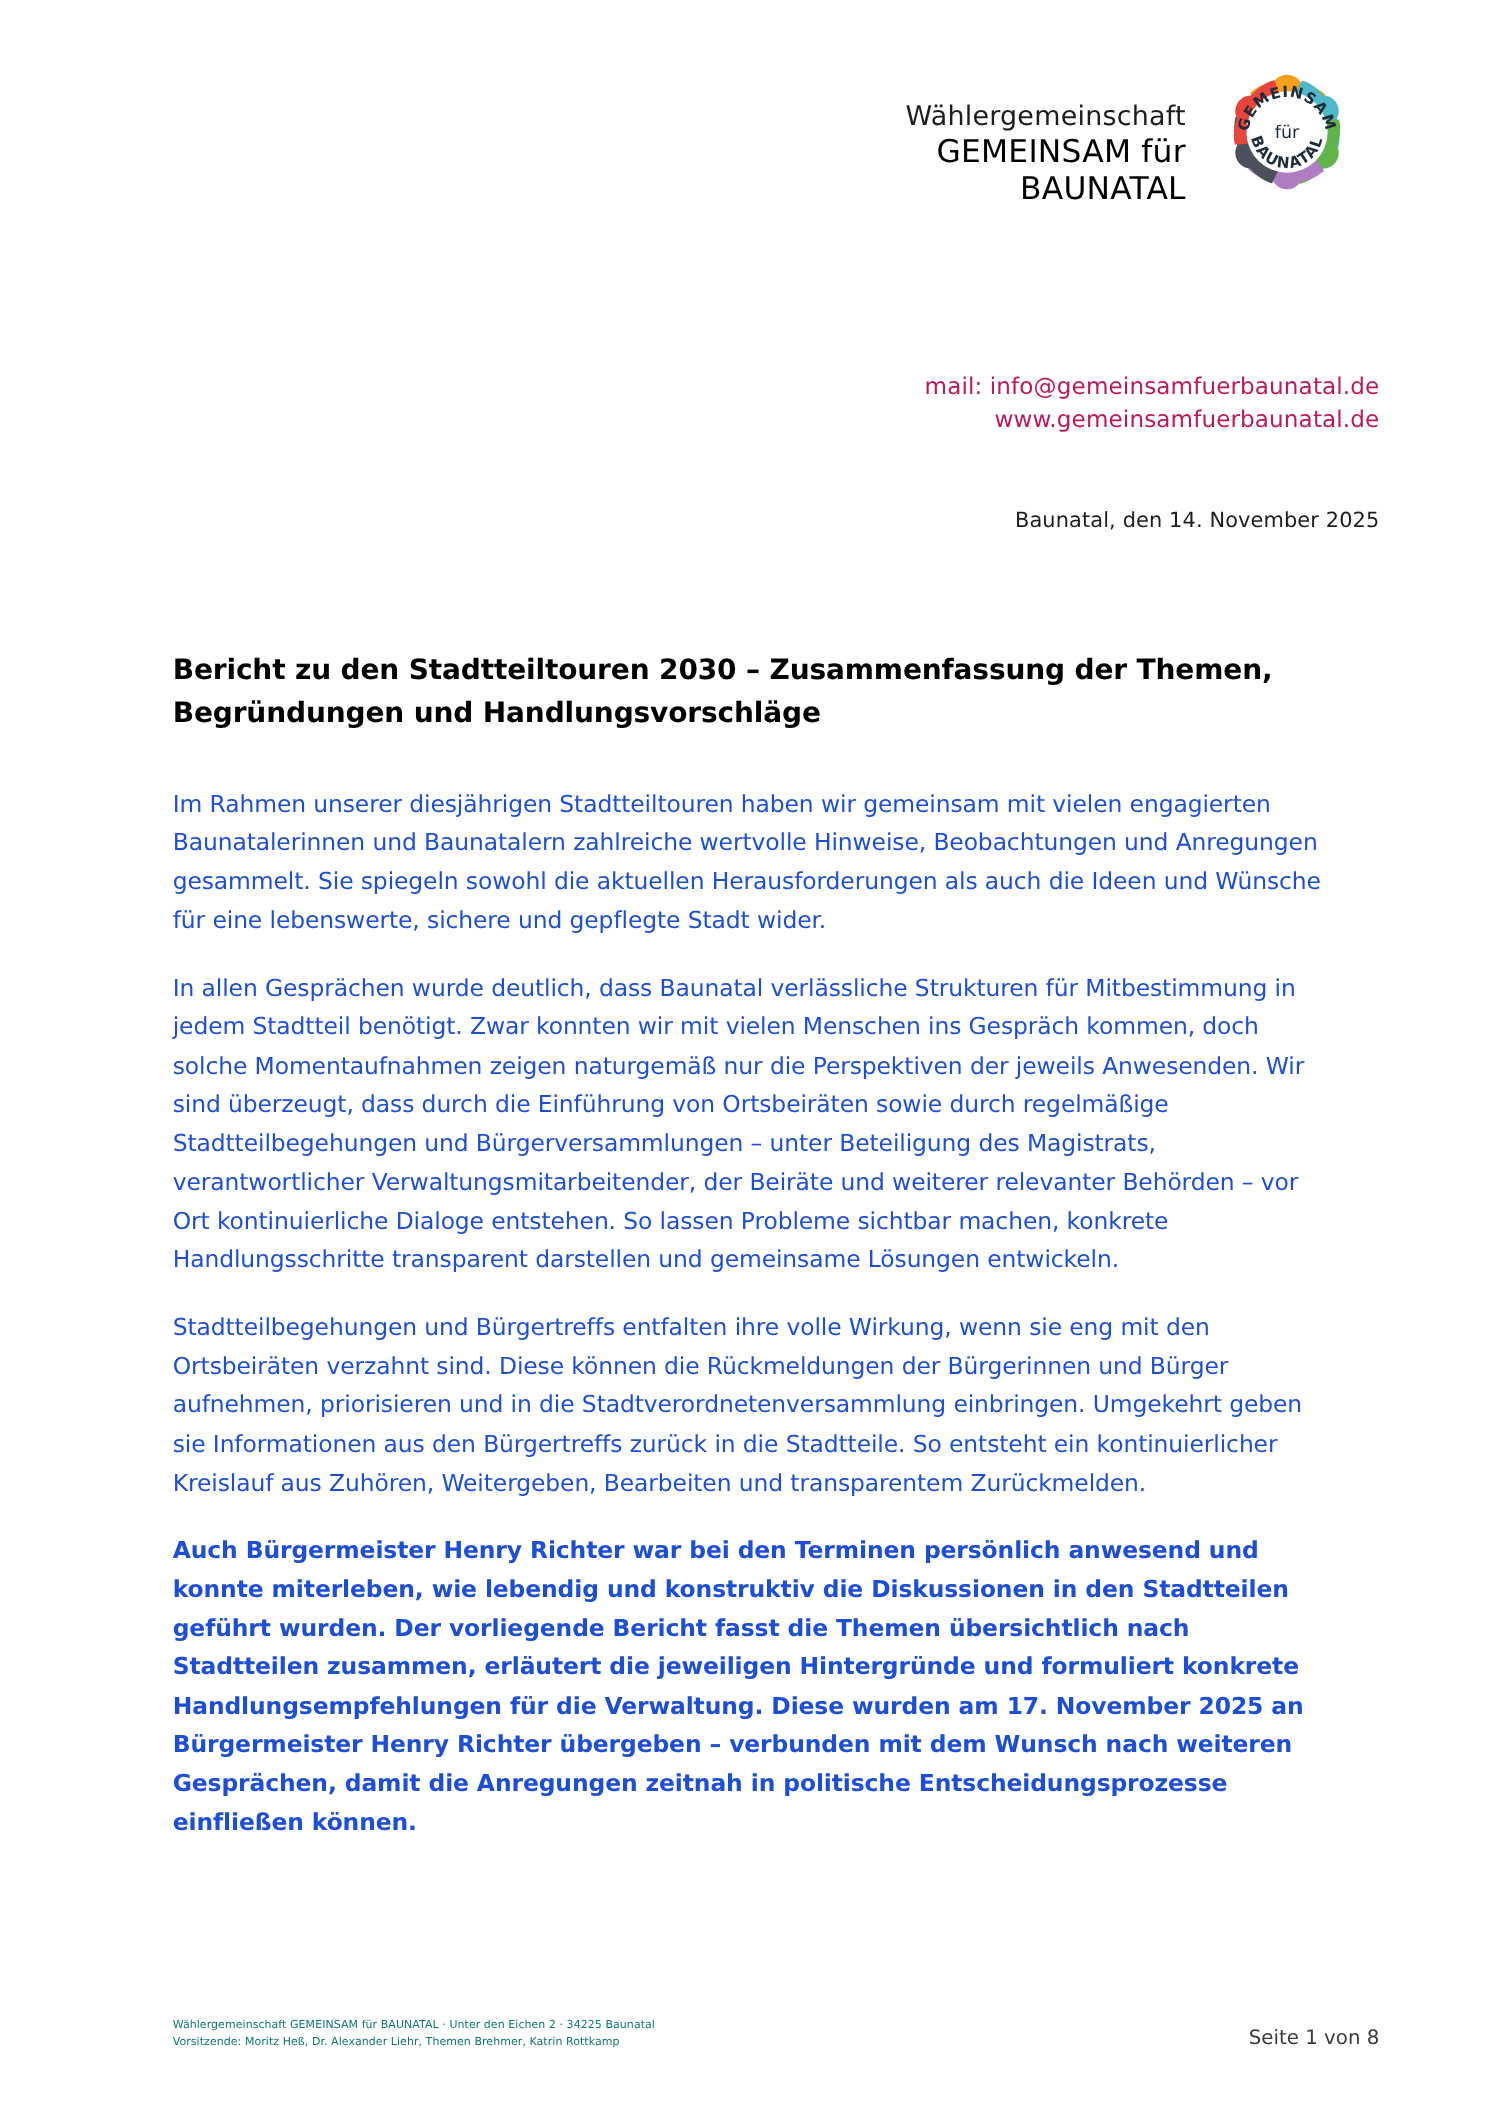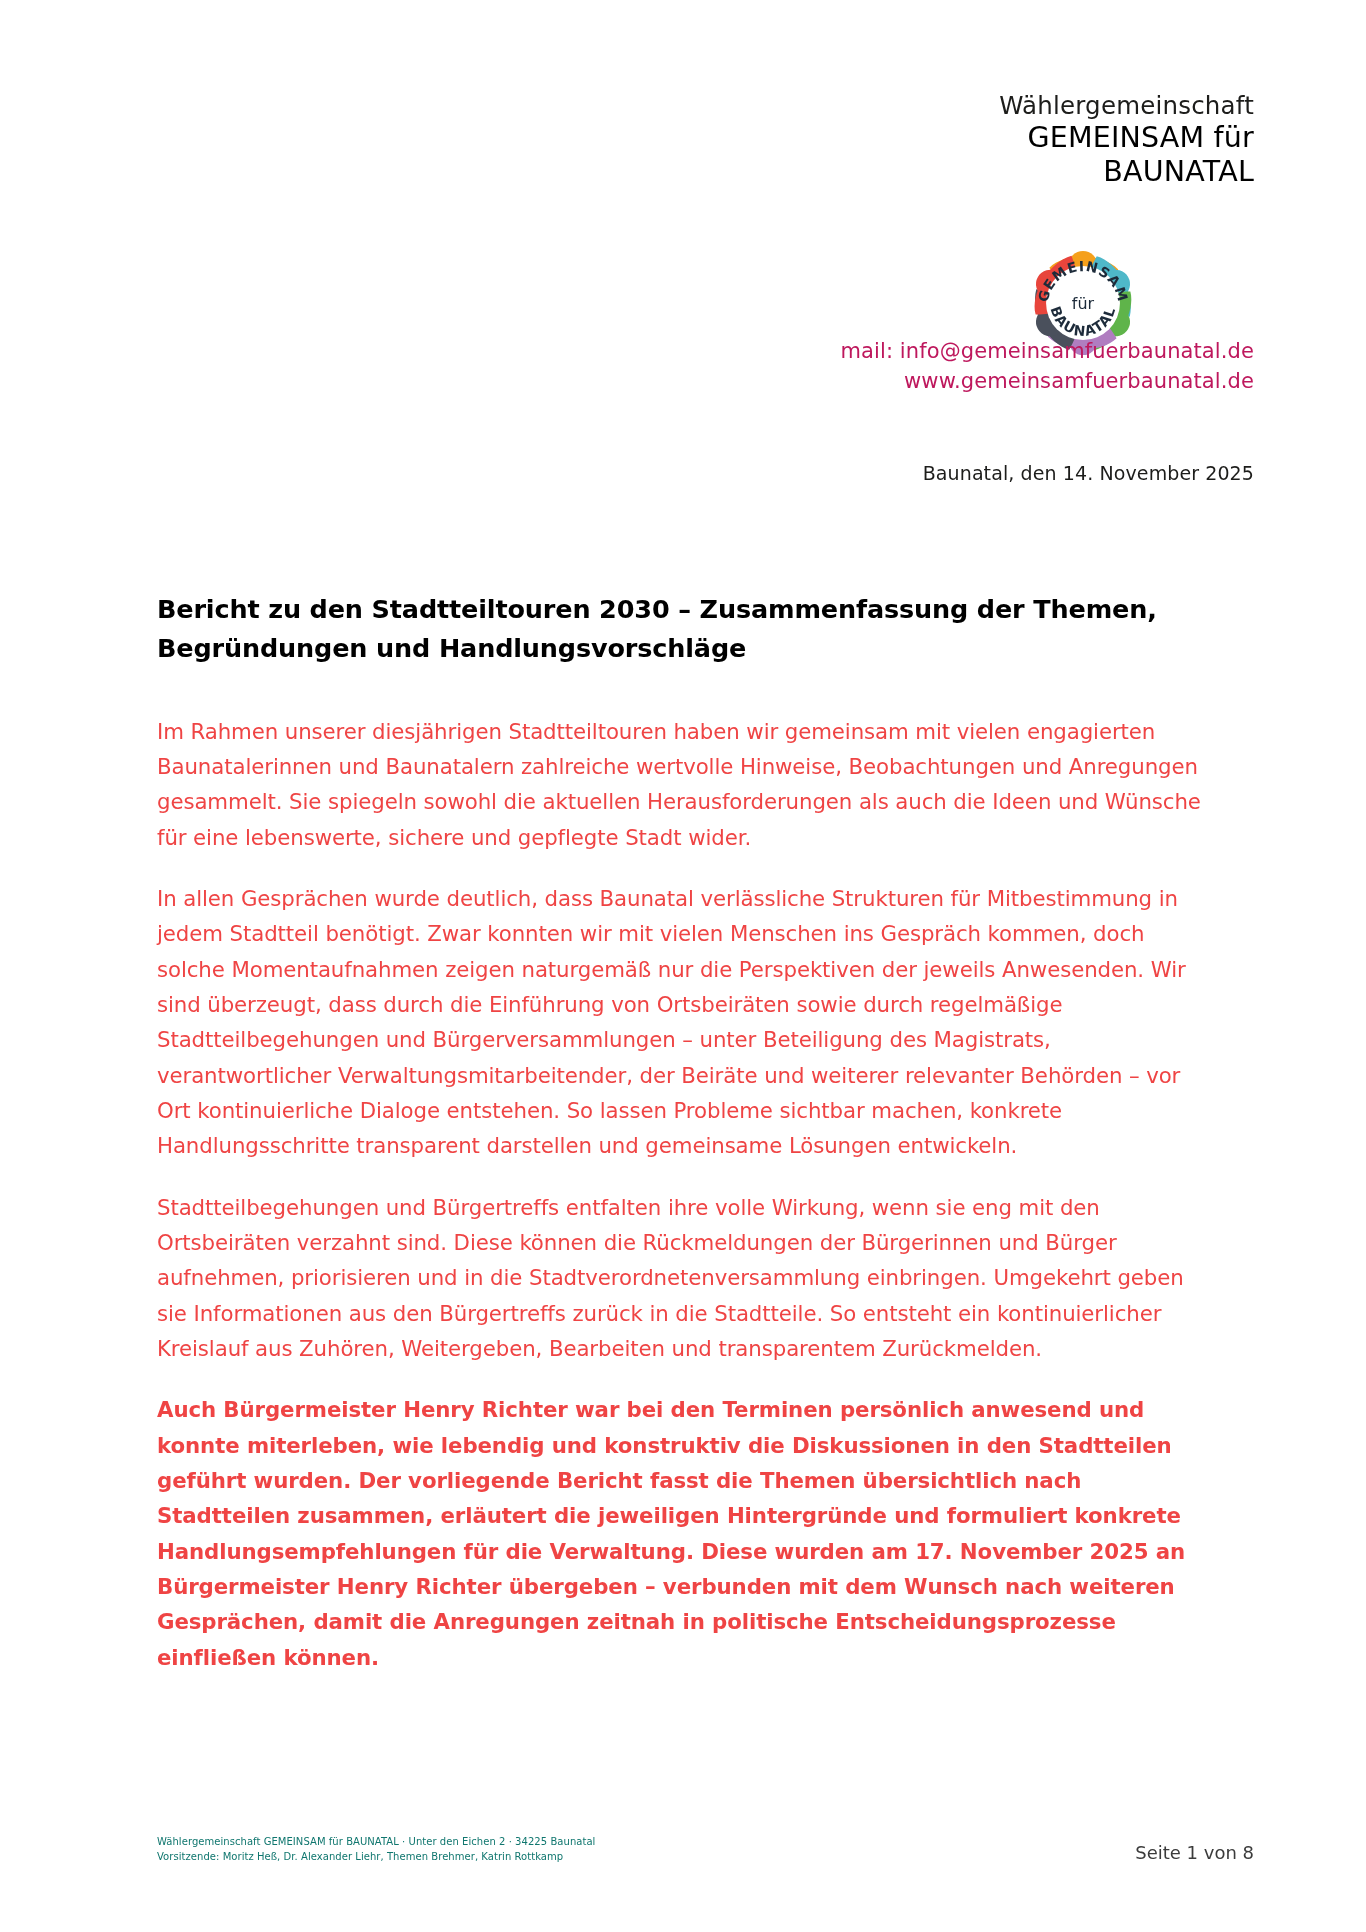--- a/index.html
+++ b/index.html
@@ -23,22 +23,21 @@
   }
 
   
   .letterhead {
     position: absolute;
     top: 36px;
     right: 112px;
     display: flex;
     align-items: flex-start;
     justify-content: space-between;
-    gap: 30px;
-    flex-direction: column;
+    gap: 8px;
   }
   .wordmark {
     text-align: right;
     padding-top: 56px;
   }
   .wordmark .line-small {
     font-family: "DejaVu Sans", sans-serif;
     font-size: 24.5px;
     letter-spacing: 0.2px;
     color: #1d1d1b;
@@ -102,21 +101,21 @@
     font-size: 25.5px;
     line-height: 1.52;
     color: #000000;
     letter-spacing: -0.15px;
   }
   p.body-para {
     margin: 0 0 26px 0;
     font-family: "DejaVu Sans", sans-serif;
     font-size: 21.3px;
     line-height: 1.66;
-    color: #ef4444;
+    color: #1d4ed8;
     text-align: left;
     letter-spacing: -0.1px;
   }
   p.body-para:last-child { margin-bottom: 0; font-weight: bold; }
 
   
   .footer {
     position: absolute;
     left: 157px;
     right: 112px;

